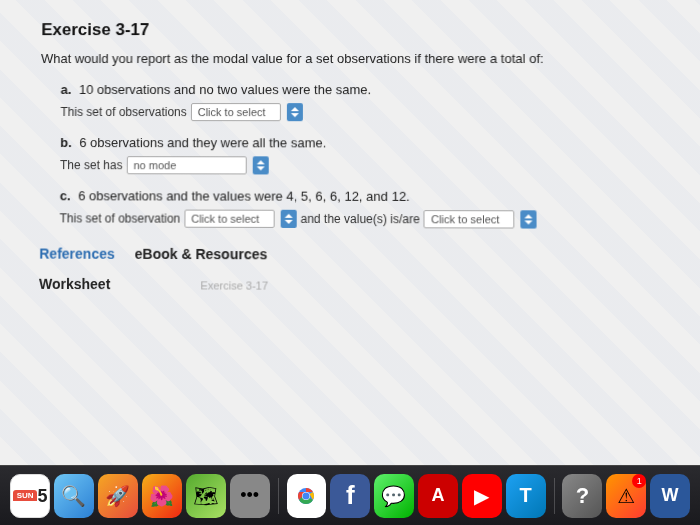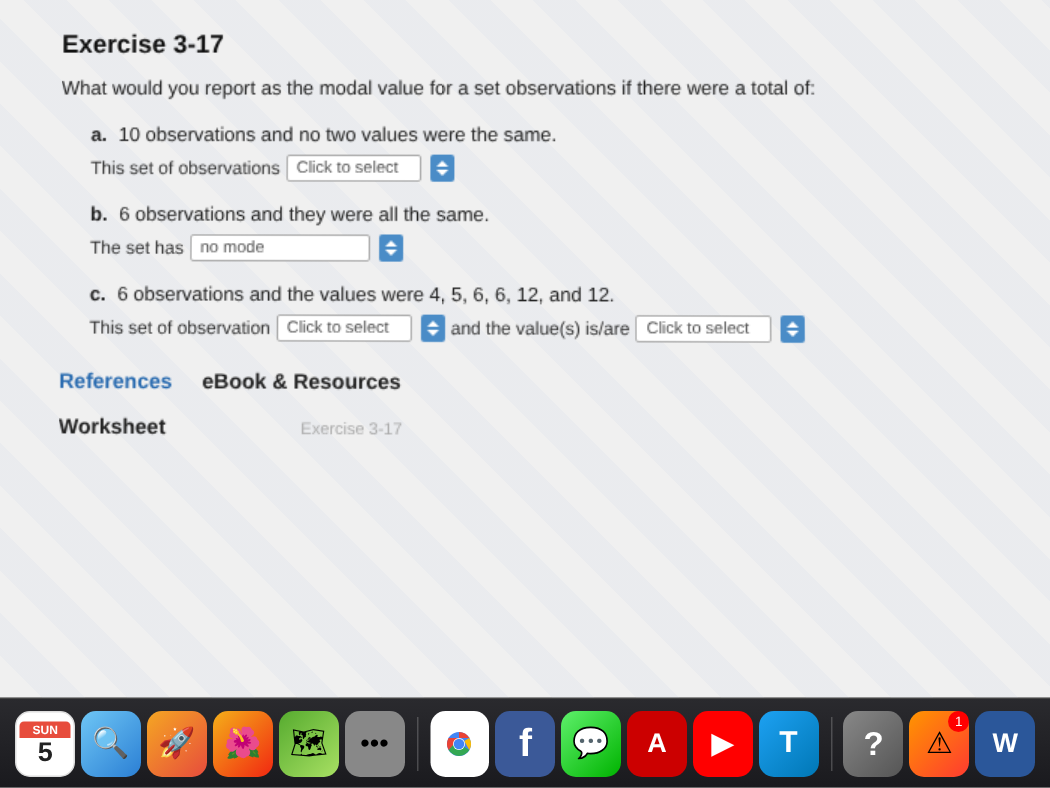--- a/index.html
+++ b/index.html
@@ -217,21 +217,21 @@
       width: 1px;
       height: 36px;
       background: rgba(255,255,255,0.2);
       margin: 0 4px;
     }
 
     
     .dock-icon.calendar {
       background: white;
       border: 1px solid #ddd;
-      flex-direction: column;
+      flex-direction: row;
       padding: 2px;
     }
     .calendar-header {
       background: #e74c3c;
       width: 100%;
       font-size: 8px;
       color: white;
       text-align: center;
       border-radius: 3px 3px 0 0;
       padding: 1px 0;

